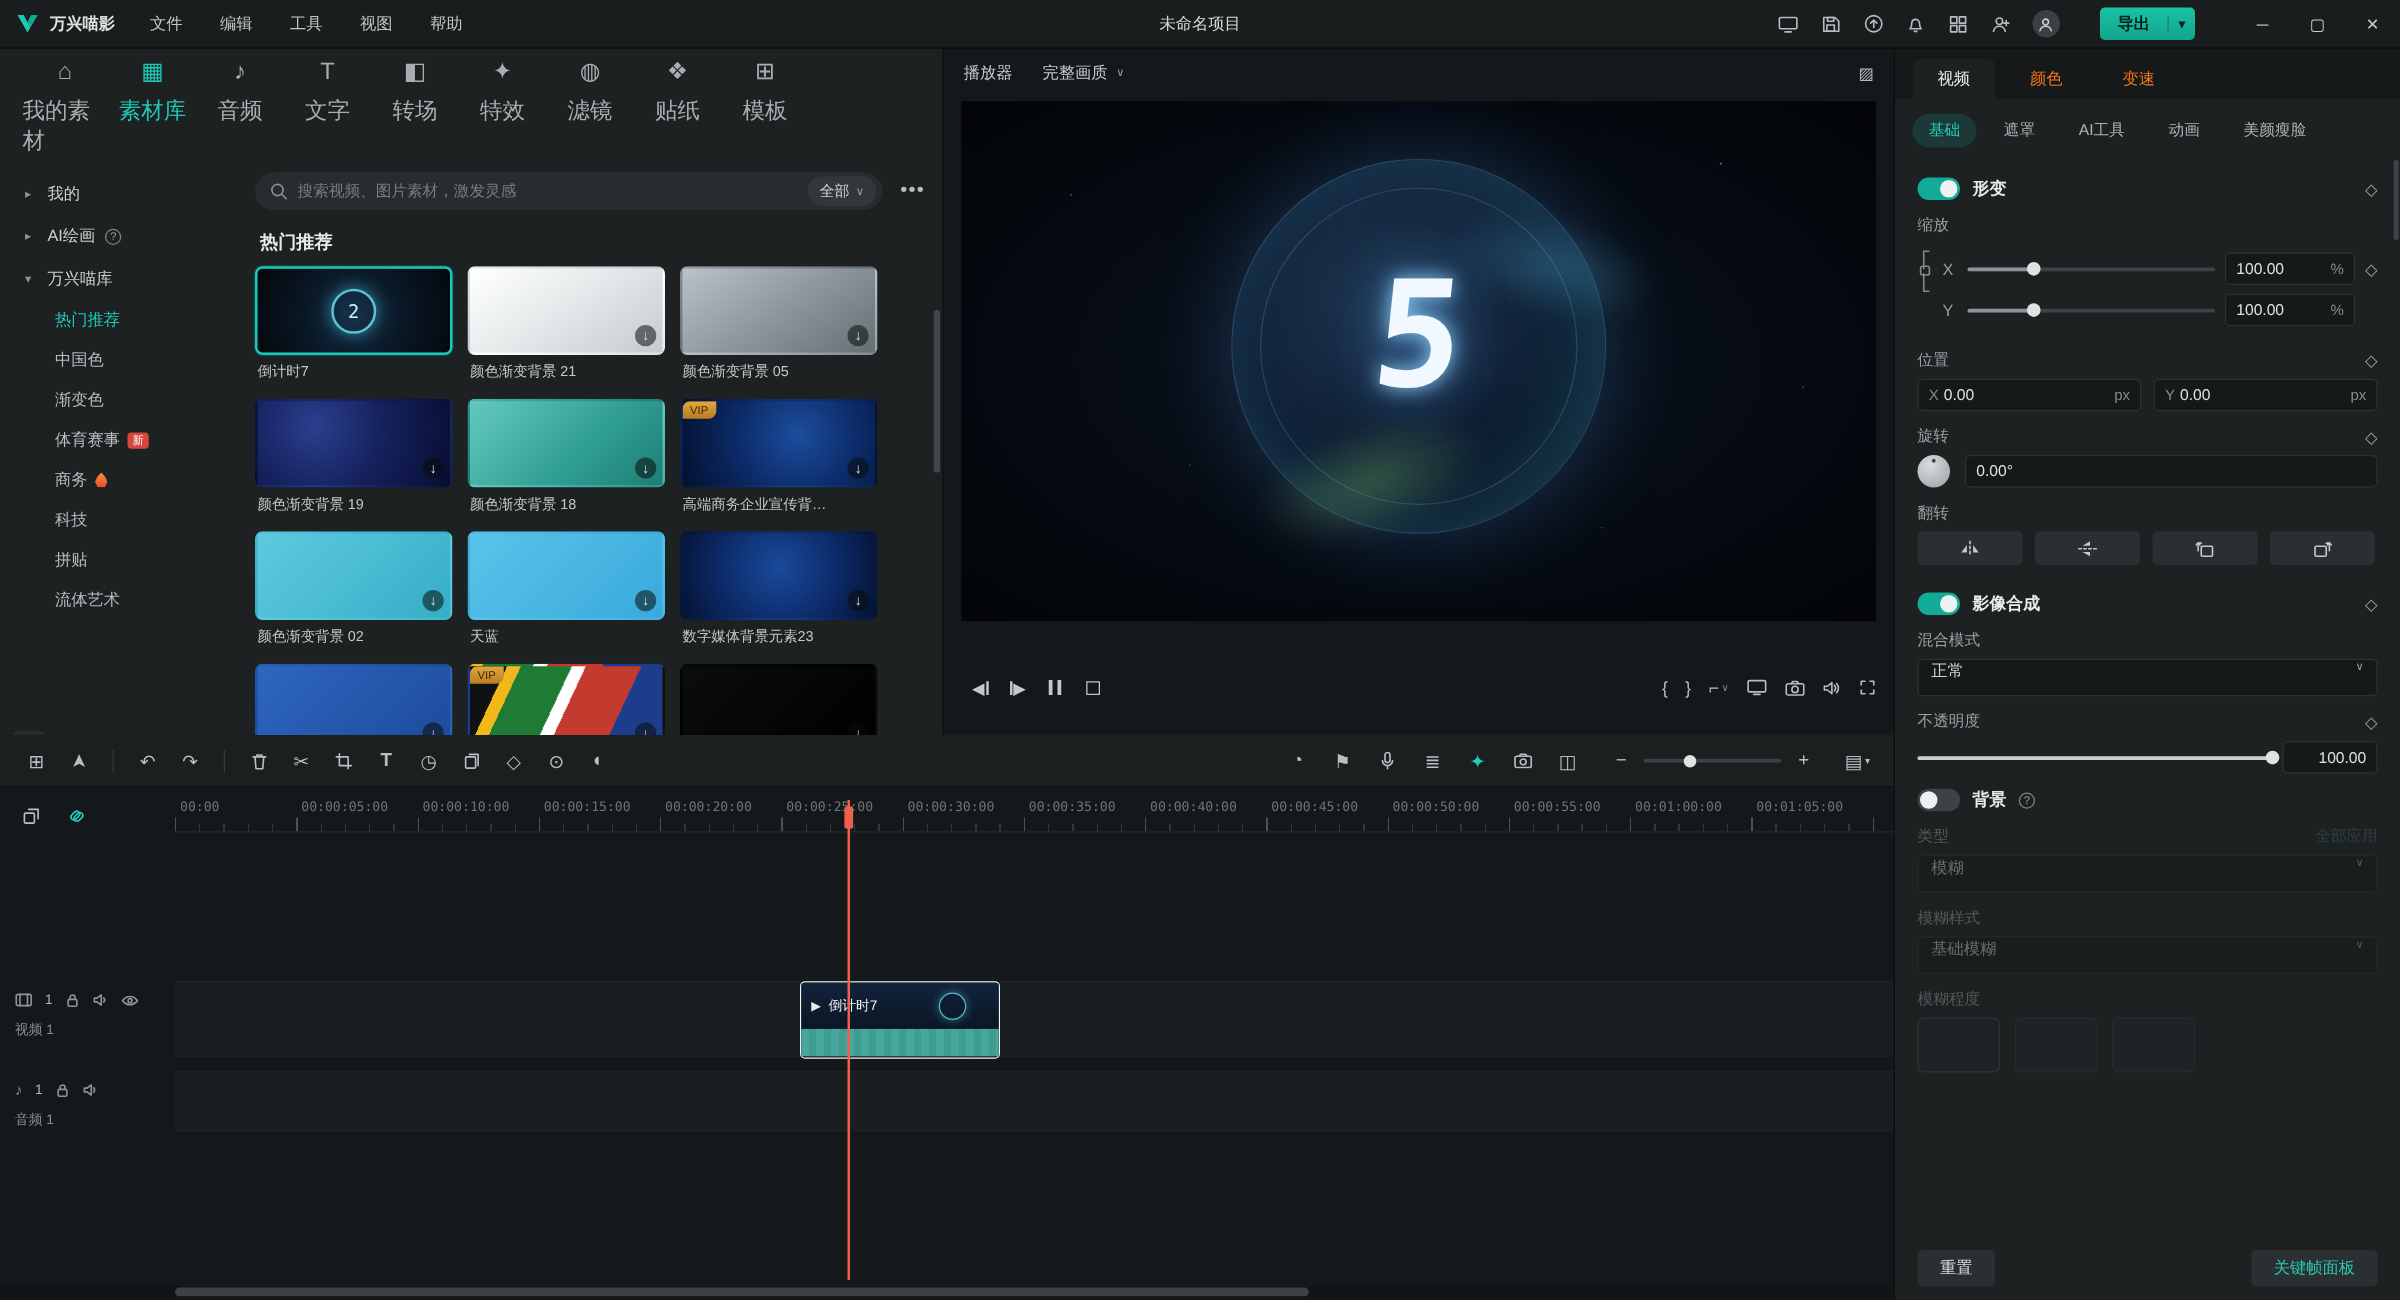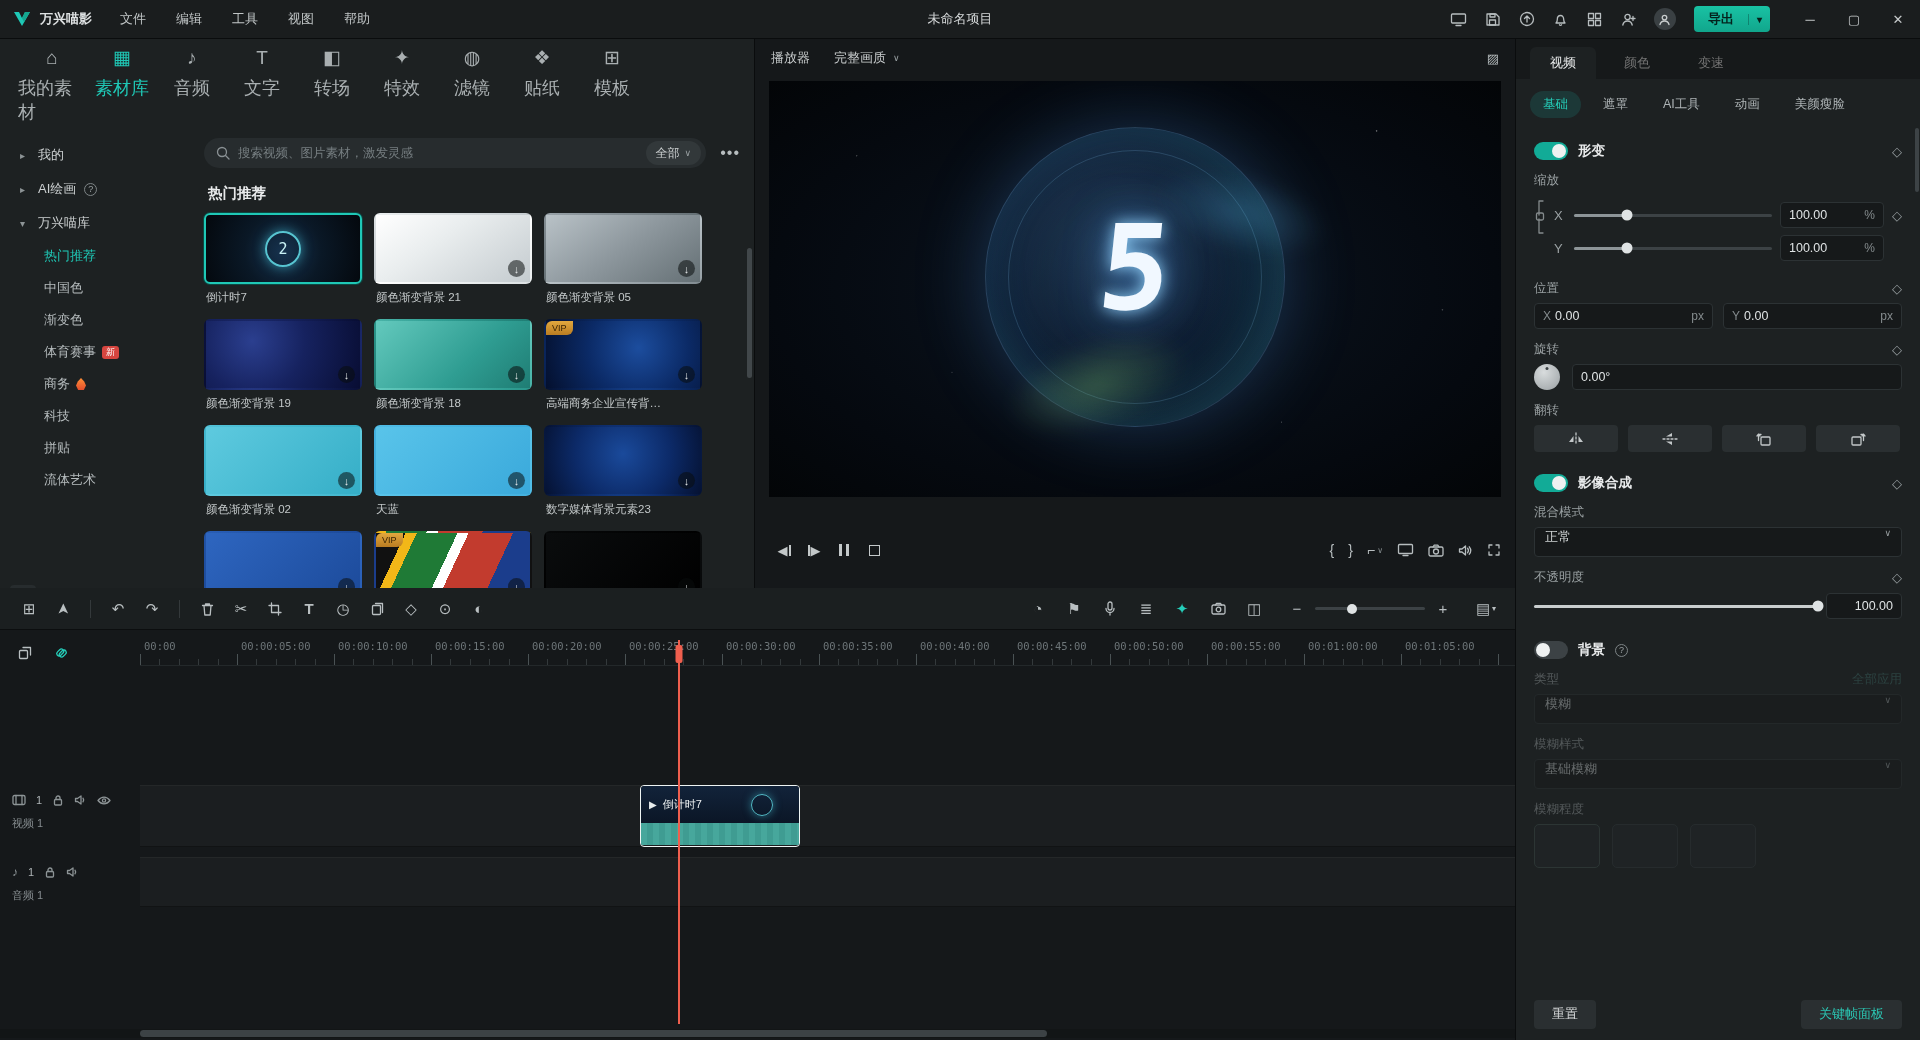--- a/index.html
+++ b/index.html
@@ -12,21 +12,21 @@
   
   #titlebar{position:absolute;left:0;top:0;width:1920px;height:39px;background:#1a1d1e;border-bottom:1px solid #0a0c0d;display:flex;align-items:center;padding:0 0 0 12px;z-index:50}
   .logo{width:20px;height:20px;margin-right:8px}
   .appname{color:#dfe2e3;font-weight:bold;margin-right:28px}
   .menu{display:flex;gap:30px;color:#c0c5c6}
   .menu span{cursor:default}
   .proj-title{position:absolute;left:50%;transform:translateX(-50%);color:#d6d9da}
   .tb-right{margin-left:auto;display:flex;align-items:center;gap:16px;padding-right:0}
   .tb-ic{width:18px;height:18px;color:#b7bdbf;display:flex;align-items:center;justify-content:center}
   .avatar{width:22px;height:22px;border-radius:50%;background:#3a4043;display:flex;align-items:center;justify-content:center;color:#c9cdce}
-  .export-btn{height:26px;background:linear-gradient(#19c2a4,#11a68c);color:#06201a;border-radius:4px;display:flex;align-items:center;font-weight:bold;margin:0 2px;overflow:hidden}
+  .export-btn{height:26px;background:linear-gradient(#19c2a4,#11a68c);color:#06201a;border-radius:4px;display:flex;align-items:center;font-weight:bold;margin:0 16px;overflow:hidden}
   .export-btn .lbl{padding:0 14px;color:#04221c}
   .export-btn .caret{padding:0 8px;border-left:1px solid rgba(0,0,0,.25);font-size:10px}
   .win-btns{display:flex}
   .win-btn{width:44px;height:39px;display:flex;align-items:center;justify-content:center;color:#c6cacb;font-size:13px}
 
   
   #media{position:absolute;left:0;top:39px;width:755px;height:549px;background:#1d2122;border-right:1px solid #0a0c0d;overflow:hidden}
   .mtabs{display:flex;padding:8px 0 4px 18px;gap:2px}
   .mtab{width:68px;display:flex;flex-direction:column;align-items:center;gap:5px;color:#a9afb1;cursor:pointer}
   .mtab .gi{font-size:19px;line-height:22px;height:24px}
@@ -94,21 +94,21 @@
   .pv-btn .bar{width:2px;height:11px;background:currentColor}
   .pv-btn .pbar{width:3px;height:12px;background:currentColor;margin:0 1.5px}
   .pv-btn .stopsq{width:11px;height:11px;border:1.5px solid currentColor}
   .pv-rgt{margin-left:auto;display:flex;align-items:center;gap:14px;color:#b7bdbf}
   .pv-rgt .it{display:flex;align-items:center;gap:2px;cursor:pointer;font-size:14px}
   .pv-rgt .ca{font-size:8px;color:#848b8d}
 
   
   #props{position:absolute;left:1515px;top:39px;width:405px;height:1001px;background:#1d2122;border-left:1px solid #0a0c0d;display:flex;flex-direction:column}
   .ptabs{height:40px;background:#16191a;display:flex;align-items:flex-end;padding:0 0 0 14px;gap:8px}
-  .ptab{padding:7px 20px;border-radius:6px 6px 0 0;color:#737373;cursor:pointer}
+  .ptab{padding:7px 20px;border-radius:6px 6px 0 0;color:#f97316;cursor:pointer}
   .ptab.active{background:#1d2122;color:#eceeee}
   .psub{display:flex;align-items:center;gap:9px;padding:12px 14px 6px 14px}
   .psubtab{padding:5px 13px;border-radius:14px;color:#aeb4b6;cursor:pointer;font-size:12.5px}
   .psubtab.active{background:rgba(31,200,182,.14);color:#25cdb9}
   .pbody{flex:1;overflow:hidden;padding:4px 18px 0 18px;position:relative}
   .sec-head{display:flex;align-items:center;gap:10px;margin:14px 0 4px 0}
   .sec-head .t{color:#e9ebec;font-weight:bold;font-size:13.5px}
   .kf{margin-left:auto;color:#9aa1a4;font-size:13px;cursor:pointer}
   .sub-lbl{color:#9aa1a3;font-size:12.5px;margin:12px 0 6px 0}
   .toggle{width:34px;height:18px;border-radius:9px;position:relative;cursor:pointer;flex:none}
@@ -632,21 +632,21 @@
     <div class="sl-row">
       <div class="slider">
           <div class="fill" style="width:100%;background:#c9cecf"></div>
           <div class="hnd" style="left:100%"></div>
         </div>
       <div class="field" style="width:76px">
           <span class="val grow" style="text-align:right">100.00</span>
         </div>
     </div>
 
-    <div class="sec-head" style="margin-top:22px">
+    <div class="sec-head" style="margin-top:12px">
       <div class="toggle off">
           <span class="knob"></span>
         </div>
       <span class="t">背景</span>
       <span class="badge-q">?</span>
     </div>
     <div class="dim">
       <div class="sub-lbl row">
           <span>类型</span>
           <span style="margin-left:auto;color:#3f6e6a">全部应用</span>

